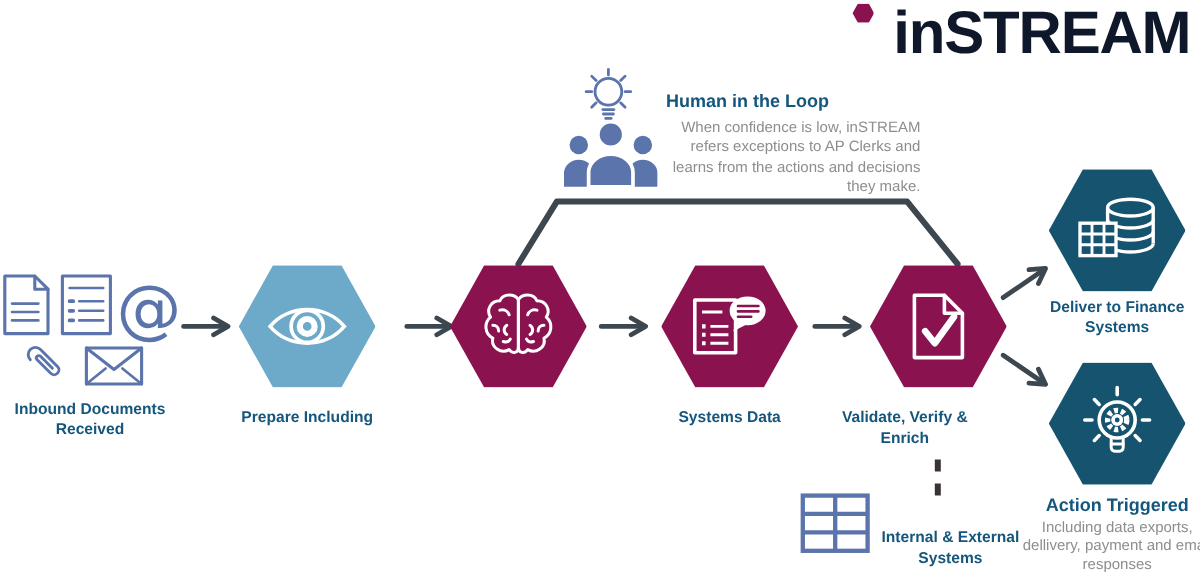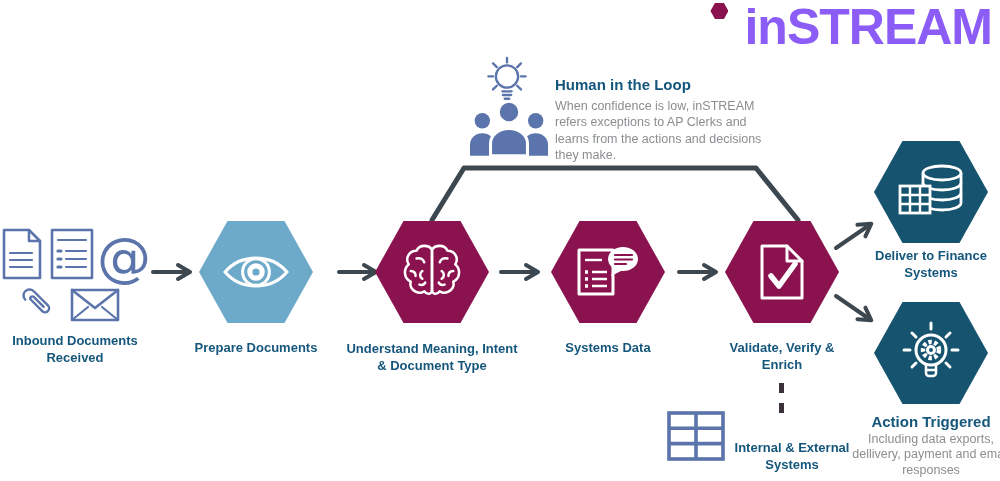--- a/index.html
+++ b/index.html
@@ -1,33 +1,33 @@
 <!DOCTYPE html>
 <html><head>
 <meta charset="utf-8">
 <style>
   html,body{margin:0;padding:0;background:#fff;}
   #canvas{position:relative;width:1000px;height:481px;background:#ffffff;overflow:hidden;
           font-family:"Liberation Sans",sans-serif;}
   
   .logo{position:absolute;top:2px;right:8px;height:56px;}
-  .logo-text{font-size:50px;font-weight:bold;letter-spacing:-1px;color:#8b5cf6;line-height:1;margin-left:33px;}
+  .logo-text{font-size:50px;font-weight:bold;letter-spacing:-1px;color:#0f172a;line-height:1;margin-left:33px;}
   .logo-hex{position:absolute;left:-1px;top:1px;width:18px;height:16px;background:#8a124e;
             clip-path:polygon(25% 0,75% 0,100% 50%,75% 100%,25% 100%,0 50%);}
   
   .hex{position:absolute;width:114px;height:102px;display:flex;align-items:center;justify-content:center;
        clip-path:polygon(25% 0,75% 0,100% 50%,75% 100%,25% 100%,0 50%);}
   .hex.maroon{background:#8a124e;}
   .hex.lblue{background:#6daac9;}
   .hex.teal{background:#15536f;}
   
   .flow-label{position:absolute;text-align:center;font-weight:bold;font-size:13px;color:#15567c;line-height:1.3;}
   .gray-text{position:absolute;text-align:center;color:#8b8e91;font-weight:normal;font-size:12.5px;line-height:1.22;}
   .hil-title{position:absolute;left:555px;top:76px;font-size:15px;font-weight:bold;color:#15567c;}
-  .hil-desc{position:absolute;left:555px;top:98px;width:212px;text-align:left;color:#8b8e91;
+  .hil-desc{position:absolute;left:555px;top:98px;width:212px;text-align:right;color:#8b8e91;
             font-size:12.5px;line-height:1.3;}
   .abs{position:absolute;}
   .dashed-link{position:absolute;left:779px;top:383px;height:30px;width:0;
                border-left:5px dashed #3a3238;}
 </style>
 </head>
 <body>
 
 <div id="canvas">
 
@@ -115,37 +115,36 @@
 
   <div class="hex lblue" style="left:199px;top:221px">
     <svg width="68" height="44" viewBox="0 0 66 42">
       <g stroke="#fff" fill="none">
         <path d="M3,21 C18,3 48,3 63,21 C48,39 18,39 3,21 Z" stroke-width="3"></path>
         <circle cx="33" cy="21" r="13" stroke-width="3"></circle>
         <circle cx="33" cy="21" r="6" stroke-width="5"></circle>
       </g>
     </svg>
   </div>
-  <div class="flow-label" style="left:176px;top:340px;width:160px">Prepare Documents</div>
+  <div class="flow-label" style="left:176px;top:340px;width:160px">Prepare Including</div>
 
   <div class="hex maroon" style="left:375px;top:221px">
     <svg width="62" height="60" viewBox="0 0 64 62">
       <g stroke="#fff" stroke-width="2.6" fill="none" stroke-linecap="round" stroke-linejoin="round">
         <g id="brainhalf">
           <path d="M32,8 C29,3 19,2 16,9 C8,9 4,17 8,23 C2,28 3,38 10,41 C8,49 17,55 24,51 C27,55 32,54 32,49 L32,8"></path>
           <path d="M16,17 c4,-1 7,1 8,4"></path>
           <path d="M10,30 c3,0 5,2 5,5"></path>
           <path d="M22,30 c-3,2 -3,6 0,8"></path>
           <path d="M19,44 c3,1 5,0 6,-2"></path>
         </g>
         <use href="#brainhalf" transform="translate(64,0) scale(-1,1)"></use>
       </g>
     </svg>
   </div>
-  <div class="flow-label" style="left:346px;top:341px;width:172px">Understand Meaning, Intent &amp; Document Type</div>
 
   <div class="hex maroon" style="left:551px;top:221px">
     <svg width="64" height="56" viewBox="0 0 64 56">
       <g stroke="#fff" stroke-width="3" fill="none" stroke-linejoin="round">
         <rect x="3" y="6" width="34" height="44"></rect>
         <path d="M9,16 H26" stroke-width="2.4"></path>
         <path d="M16,28 H31 M16,35 H31 M16,42 H31" stroke-width="2.4"></path>
         <path d="M9,28 h3 M9,35 h3 M9,42 h3" stroke-width="3.4"></path>
       </g>
       <ellipse cx="47" cy="15" rx="15" ry="12" fill="#fff"></ellipse>
@@ -157,21 +156,21 @@
 
   <div class="hex maroon" style="left:725px;top:221px">
     <svg width="50" height="58" viewBox="0 0 50 58">
       <g stroke="#fff" fill="none" stroke-linejoin="round" stroke-linecap="round">
         <path d="M5,3 H30 L45,18 V55 H5 Z" stroke-width="3"></path>
         <path d="M30,3 V18 H45" stroke-width="3"></path>
         <path d="M14,33 L22,43 L38,21" stroke-width="5.5"></path>
       </g>
     </svg>
   </div>
-  <div class="flow-label" style="left:712px;top:340px;width:140px">Validate, Verify &amp; Enrich</div>
+  <div class="flow-label" style="left:684px;top:340px;width:140px">Validate, Verify &amp; Enrich</div>
 
   <div class="dashed-link"></div>
 
   <div class="hex teal" style="left:874px;top:141px">
     <svg width="70" height="60" viewBox="0 0 70 60">
       <g stroke="#fff" stroke-width="2.8" fill="none">
         <ellipse cx="46" cy="11" rx="19" ry="7"></ellipse>
         <path d="M27,11 V41 M65,11 V41"></path>
         <path d="M27,41 a19,7 0 0 0 38,0"></path>
         <path d="M27,21 a19,7 0 0 0 38,0"></path>

